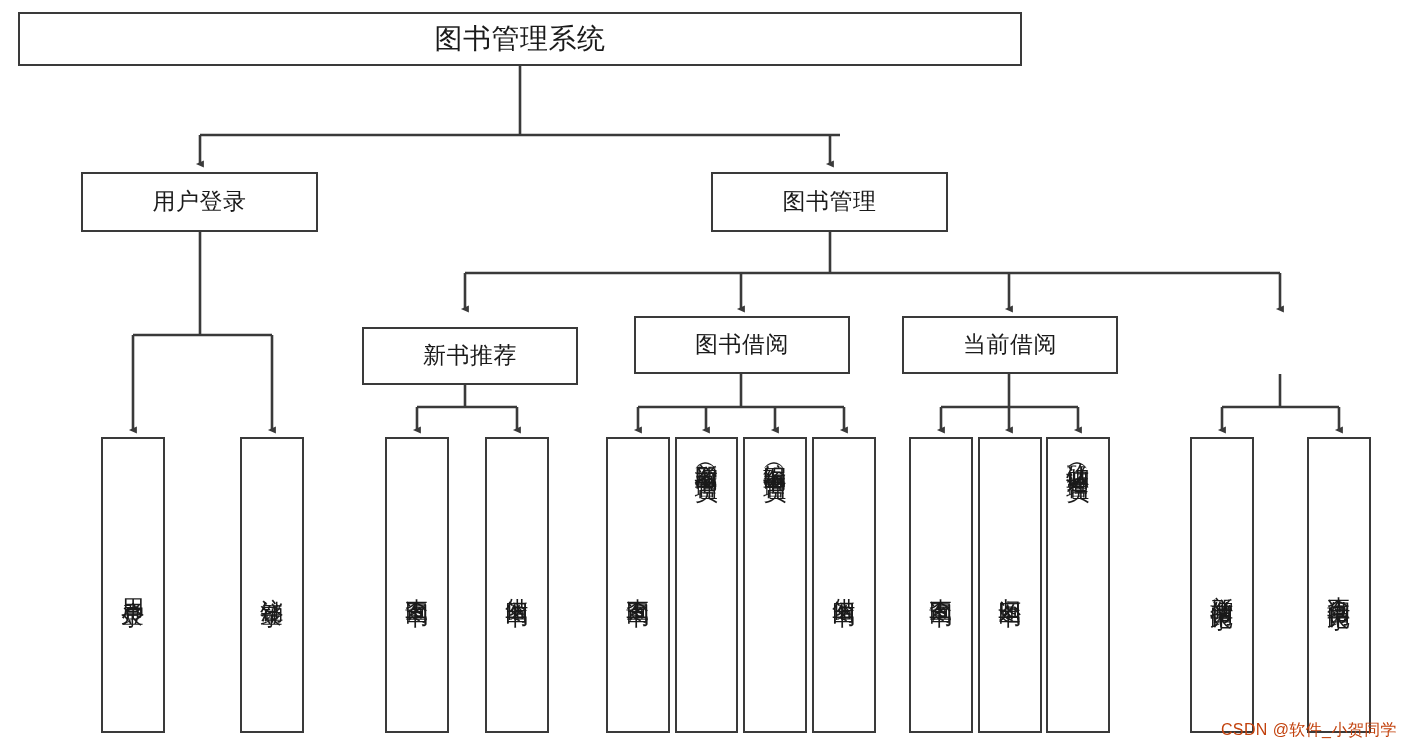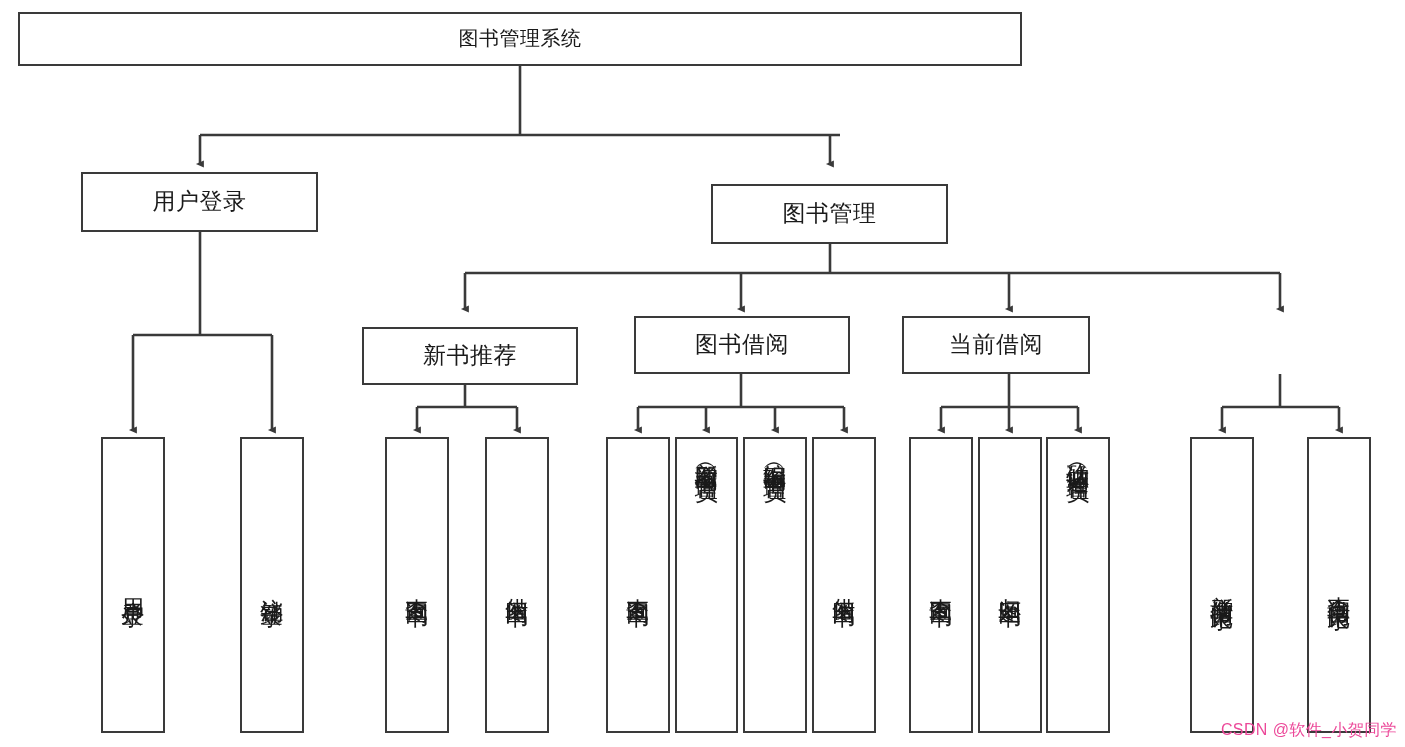--- a/index.html
+++ b/index.html
@@ -40,21 +40,21 @@
     display: block;
     text-align: center;
     line-height: 1.18;
     white-space: nowrap;
   }
   .node.horizontal .node-label {
     font-size: 23px;
     letter-spacing: 0.5px;
   }
   .node.root .node-label {
-    font-size: 20px;
+    font-size: 28px;
   }
   .node.vertical {
     align-items: flex-start;
     padding-top: 6px;
   }
   .node.vertical .node-label {
     writing-mode: vertical-rl;
     text-orientation: upright;
     font-size: 23px;
     line-height: 1.06;
@@ -64,21 +64,21 @@
   }
   .node.vertical.centered {
     align-items: center;
     padding-top: 0;
   }
   #watermark {
     position: absolute;
     right: 8px;
     bottom: 6px;
     font-size: 16px;
-    color: #ec4899;
+    color: #c2410c;
     letter-spacing: 0.4px;
     white-space: nowrap;
     user-select: none;
   }
 </style>
 </head>
 <body>
 
 <div id="diagram-root">
 
@@ -133,33 +133,33 @@
   </svg>
 
   <div class="node root horizontal" style="left:18px; top:12px; width:1004px; height:54px;">
     <span class="node-label">图书管理系统</span>
   </div>
 
   <div class="node horizontal" style="left:81px; top:172px; width:237px; height:60px;">
     <span class="node-label">用户登录</span>
   </div>
 
-  <div class="node horizontal" style="left:711px; top:172px; width:237px; height:60px;margin-top:12px;">
+  <div class="node horizontal" style="left:711px; top:172px; width:237px; height:60px;">
     <span class="node-label">图书管理</span>
   </div>
 
   <div class="node horizontal" style="left:362px; top:316px; width:216px; height:58px;margin-top:11px;">
     <span class="node-label">新书推荐</span>
   </div>
 
   <div class="node horizontal" style="left:634px; top:316px; width:216px; height:58px;">
     <span class="node-label">图书借阅</span>
   </div>
 
-  <div class="node horizontal" style="left:902px; top:316px; width:188px; height:58px;">
+  <div class="node horizontal" style="left:902px; top:316px; width:216px; height:58px;">
     <span class="node-label">当前借阅</span>
   </div>
 
 
   <div class="node vertical centered" style="left:101px; top:437px; width:64px; height:296px;">
     <span class="node-label">用户登录</span>
   </div>
 
   <div class="node vertical centered" style="left:240px; top:437px; width:64px; height:296px;">
     <span class="node-label">注销登录</span>

